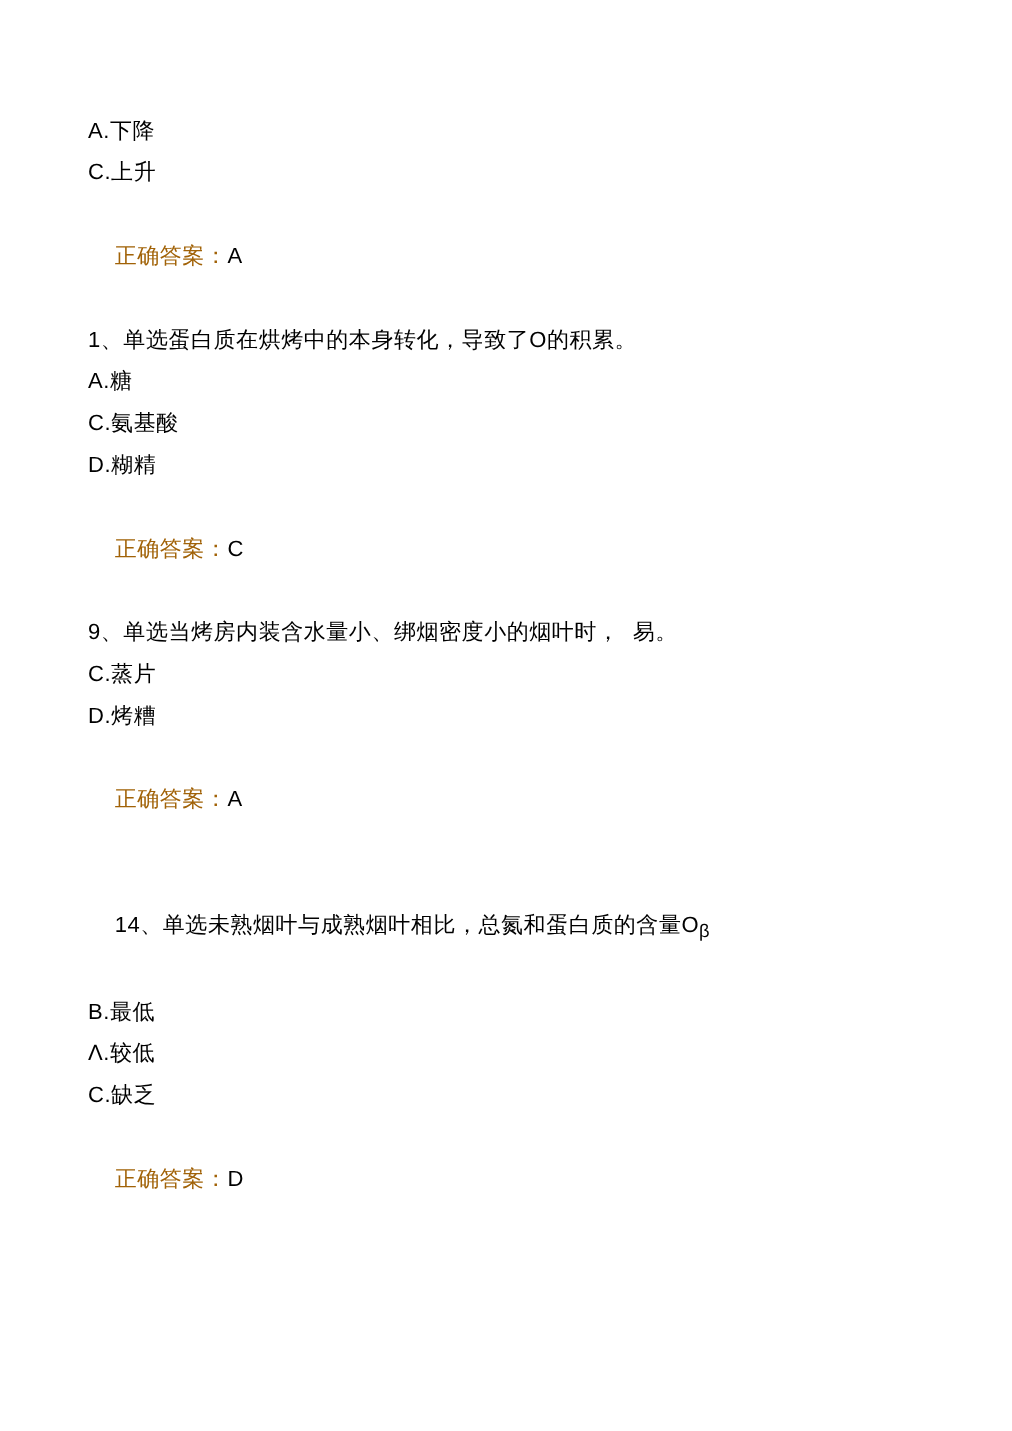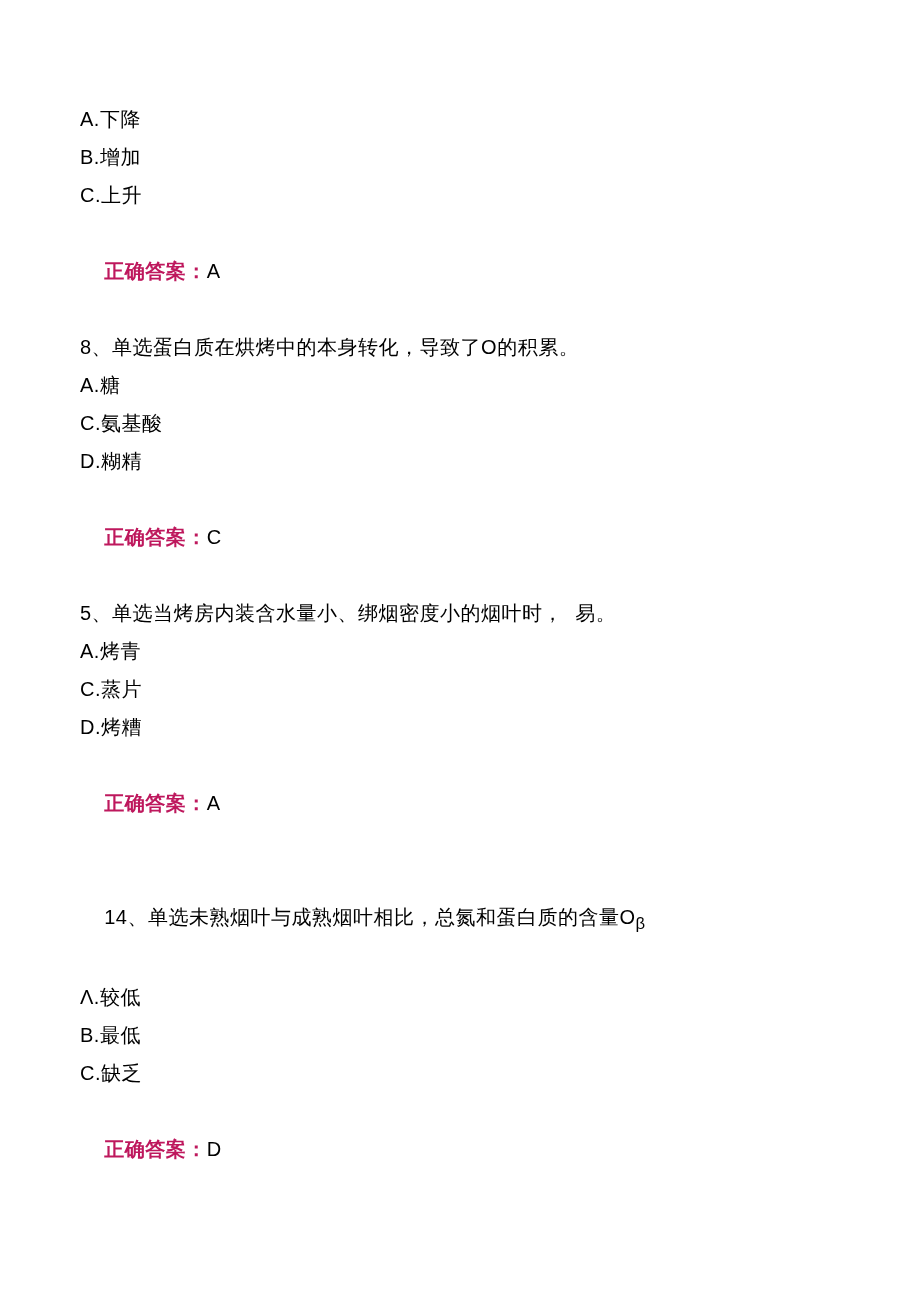--- a/index.html
+++ b/index.html
@@ -13,62 +13,59 @@
     font-family: "Microsoft YaHei", "SimSun", Arial, sans-serif;
     font-size: 20px;
     color: #000000;
     line-height: 1.9;
     letter-spacing: 0.5px;
   }
   .line {
     white-space: pre-wrap;
   }
   .answer {
-    color: #be185d;
-    font-weight: bold;
+    color: #a16207;
   }
   .answer-value {
     color: #000000;
     font-family: Arial, sans-serif;
   }
   .latin {
     font-family: Arial, sans-serif;
   }
 </style>
 </head>
 <body>
 
 <div class="page">
 
   <div class="line">A.下降</div>
-  <div class="line">B.增加</div>
   <div class="line">C.上升</div>
   <div class="line">
     <span class="answer">正确答案：</span><span class="answer-value">A</span>
   </div>
 
-  <div class="line">8、单选蛋白质在烘烤中的本身转化，导致了O的积累。</div>
+  <div class="line">1、单选蛋白质在烘烤中的本身转化，导致了O的积累。</div>
   <div class="line">A.糖</div>
   <div class="line">C.氨基酸</div>
   <div class="line">D.糊精</div>
   <div class="line">
     <span class="answer">正确答案：</span><span class="answer-value">C</span>
   </div>
 
-  <div class="line">5、单选当烤房内装含水量小、绑烟密度小的烟叶时，  易。</div>
-  <div class="line">A.烤青</div>
+  <div class="line">9、单选当烤房内装含水量小、绑烟密度小的烟叶时，  易。</div>
   <div class="line">C.蒸片</div>
   <div class="line">D.烤糟</div>
   <div class="line">
     <span class="answer">正确答案：</span><span class="answer-value">A</span>
   </div>
 
   <div class="line">
     <span>14、单选未熟烟叶与成熟烟叶相比，总氮和蛋白质的含量O</span><sub class="latin">β</sub>
   </div>
+  <div class="line">B.最低</div>
   <div class="line">Λ.较低</div>
-  <div class="line">B.最低</div>
   <div class="line">C.缺乏</div>
   <div class="line">
     <span class="answer">正确答案：</span><span class="answer-value">D</span>
   </div>
 
 </div>
 
 </body></html>

